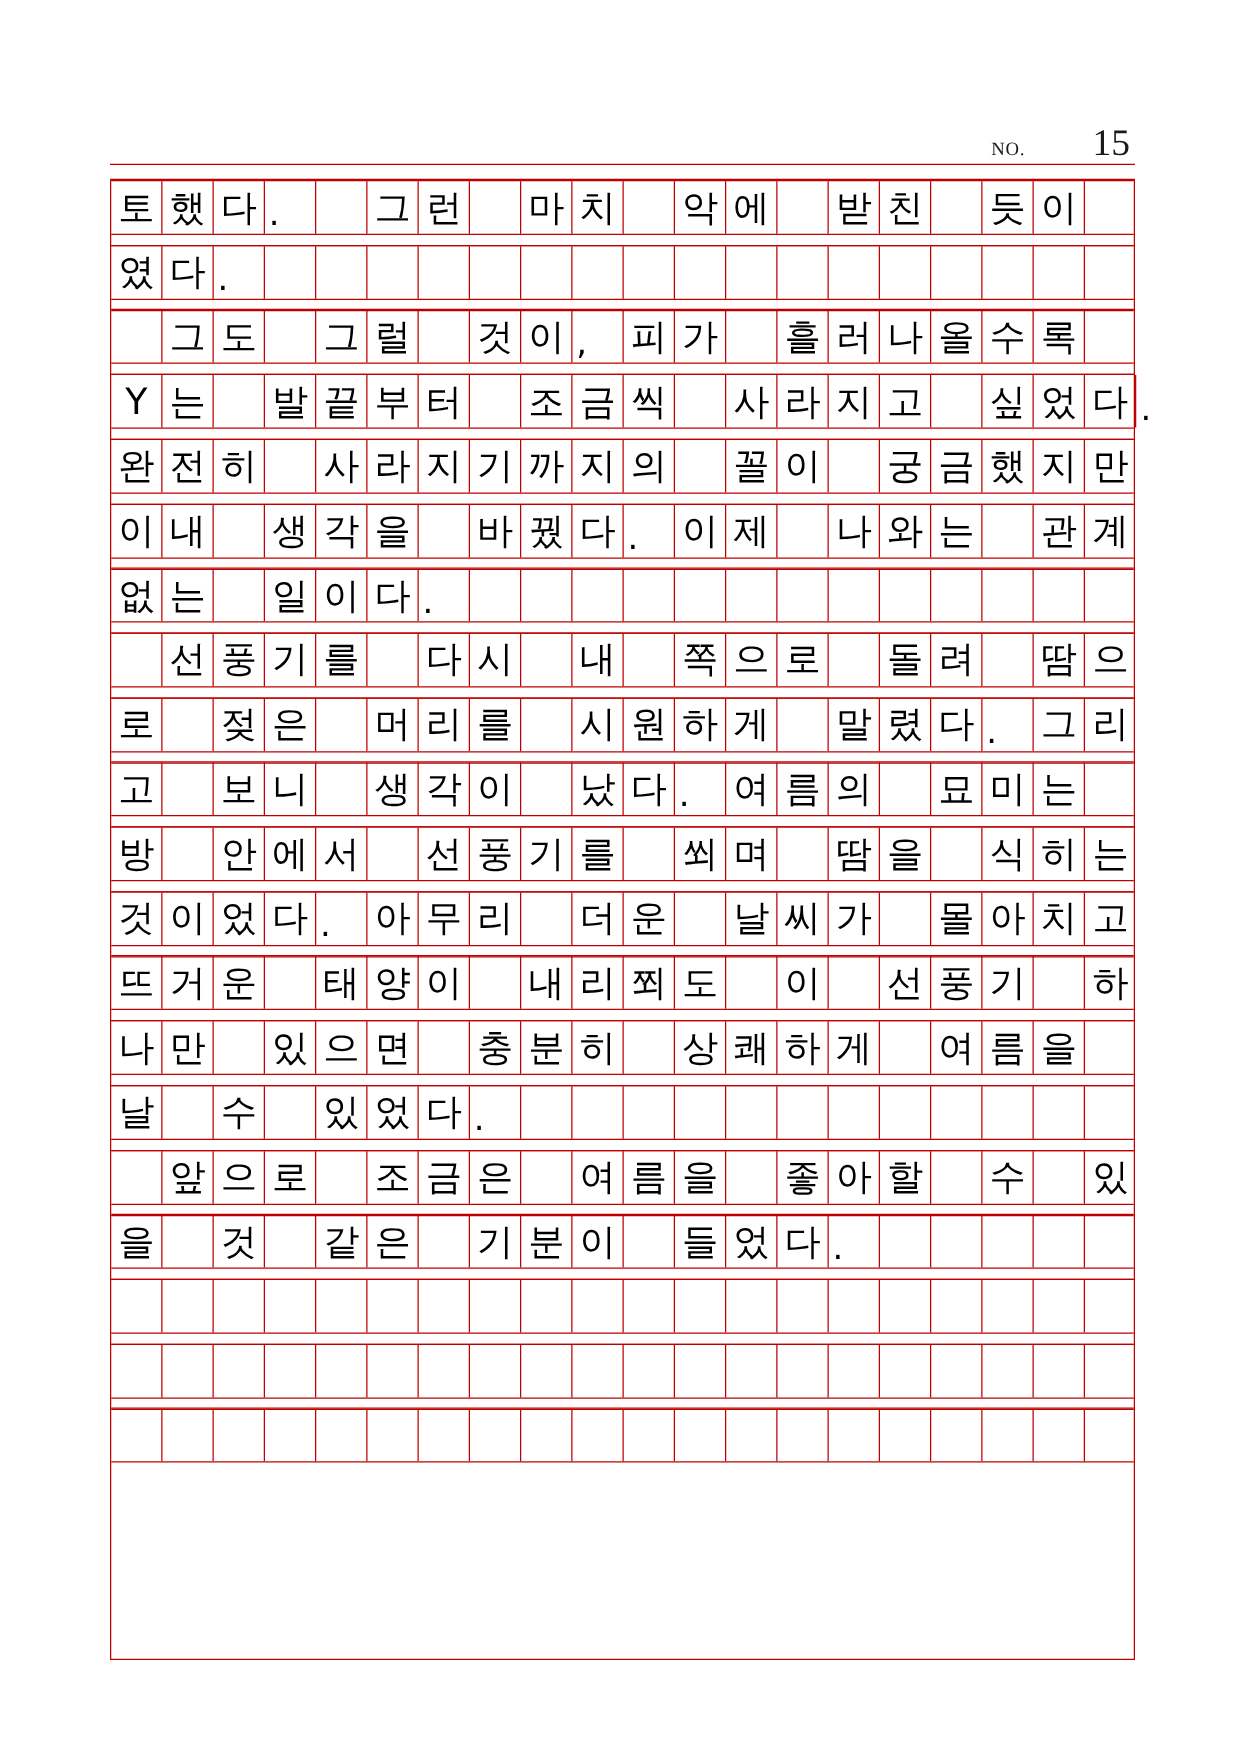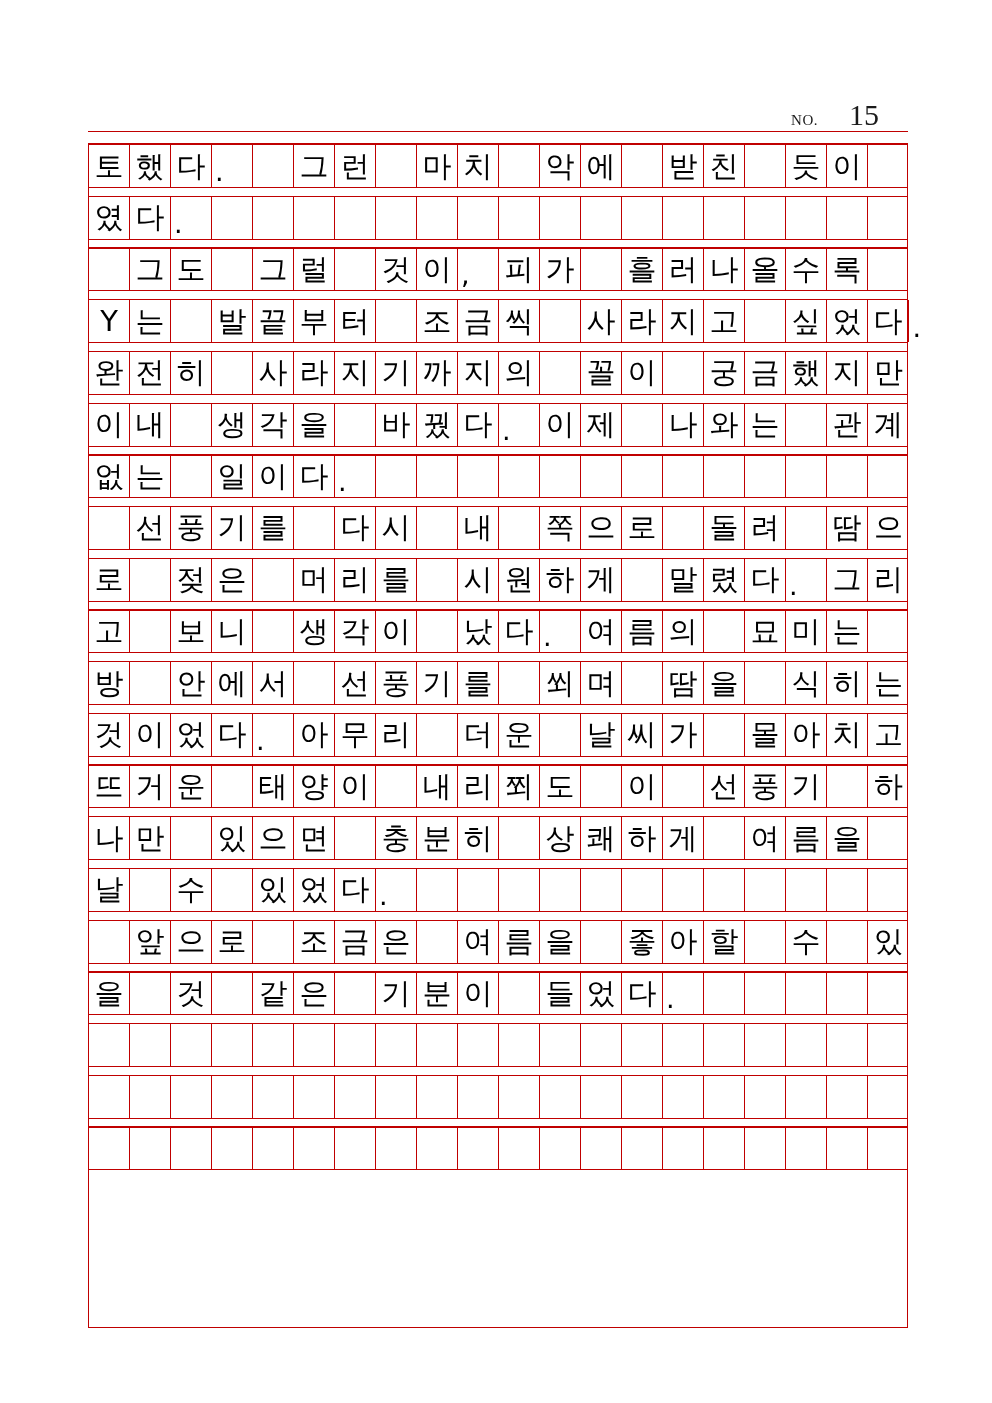--- a/index.html
+++ b/index.html
@@ -29,39 +29,39 @@
     position: absolute;
     left: 88px;
     top: 96px;
     width: 820px;
     height: 36px;
     border-bottom: 1.6px solid #c00000;
     box-sizing: border-box;
   }
   .header-inner {
     position: absolute;
-    right: 24px;
+    right: 4px;
     bottom: 1px;
     display: flex;
     align-items: baseline;
-    gap: 26px;
+    gap: 44px;
   }
   .no-label {
     font-family: "Liberation Serif", "DejaVu Serif", serif;
     font-size: 15px;
     letter-spacing: 0.5px;
     color: #1a1a1a;
     font-variant: small-caps;
   }
   .page-number {
     font-family: "Liberation Serif", "DejaVu Serif", serif;
     font-size: 30px;
     color: #1a1a1a;
     min-width: 40px;
-    text-align: center;
+    text-align: right;
     line-height: 1;
     margin-top: 11px;
   }
 
   
   .sheet {
     position: absolute;
     left: 88px;
     top: 143px;
     width: 820px;

